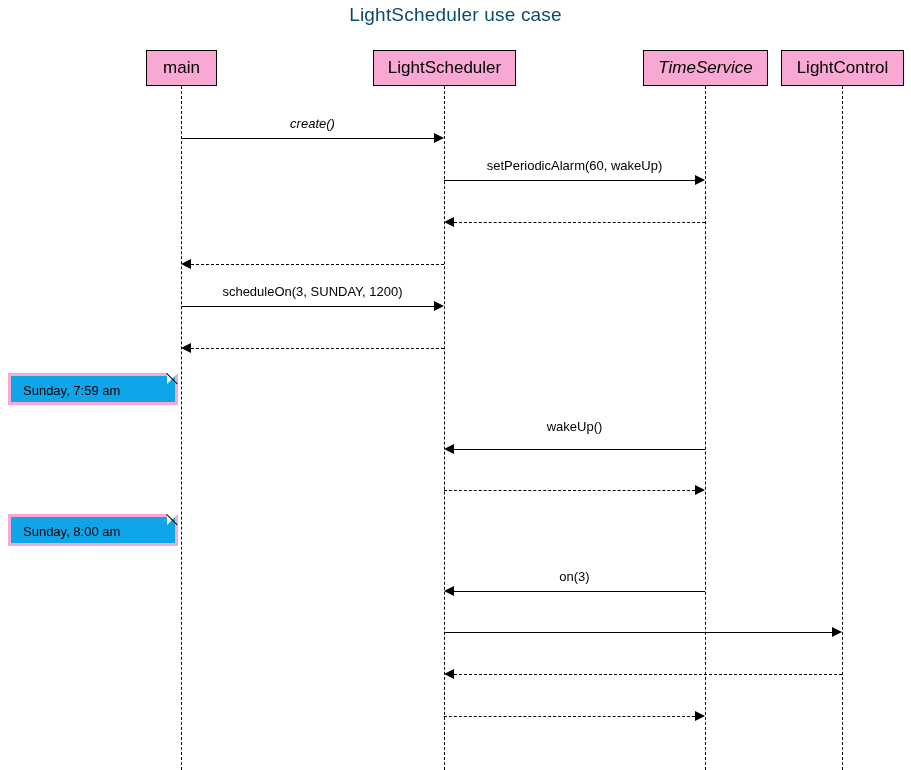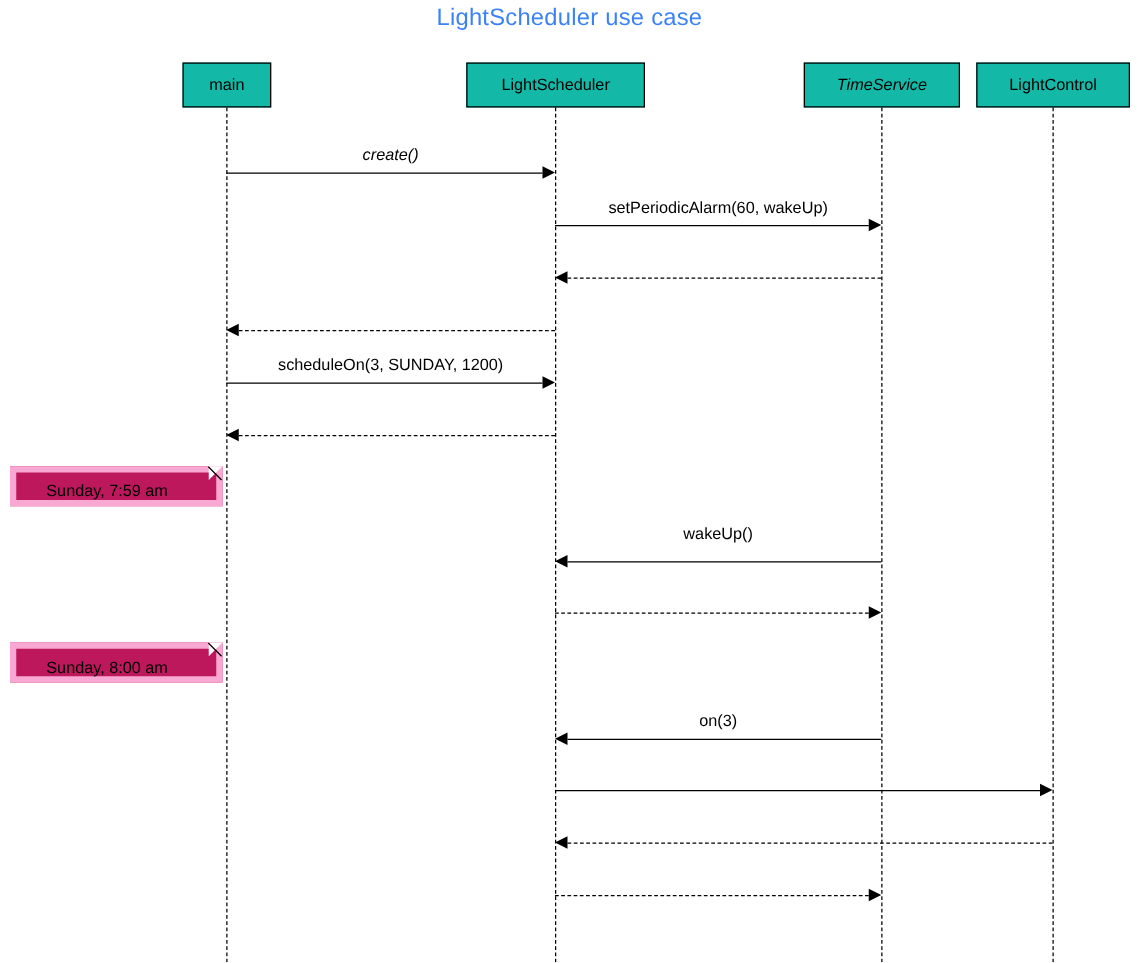--- a/index.html
+++ b/index.html
@@ -18,32 +18,32 @@
     overflow: hidden;
     background: #ffffff;
   }
   #title {
     position: absolute;
     left: 0;
     top: 4px;
     width: 911px;
     text-align: center;
     font-size: 19px;
-    color: #3b82f6;
+    color: #0c4a6e;
     letter-spacing: 0.2px;
   }
   .lifeline-box {
     position: absolute;
     box-sizing: border-box;
     border: 1px solid #000000;
-    background: #14b8a6;
+    background: #f9a8d4;
     height: 36px;
     line-height: 34px;
     text-align: center;
-    font-size: 13px;
+    font-size: 17px;
     color: #000000;
   }
   .lifeline-line {
     position: absolute;
     width: 0;
     border-left: 1px dashed #000000;
   }
   .msg-line {
     position: absolute;
     height: 0;
@@ -70,27 +70,27 @@
   .msg-label {
     position: absolute;
     font-size: 13px;
     color: #000000;
     text-align: center;
     white-space: nowrap;
   }
   .note {
     position: absolute;
     box-sizing: border-box;
-    border: 5px solid #f9a8d4;
-    background: #be185d;
+    border: 3px solid #f9a8d4;
+    background: #0ea5e9;
     font-size: 13px;
     color: #000000;
     height: 32px;
     line-height: 30px;
-    padding-left: 24px;
+    padding-left: 12px;
   }
   .note-fold {
     position: absolute;
     width: 0;
     height: 0;
     border-left: 11px solid #ffffff;
     border-bottom: 11px solid transparent;
   }
   .note-fold-edge {
     position: absolute;

